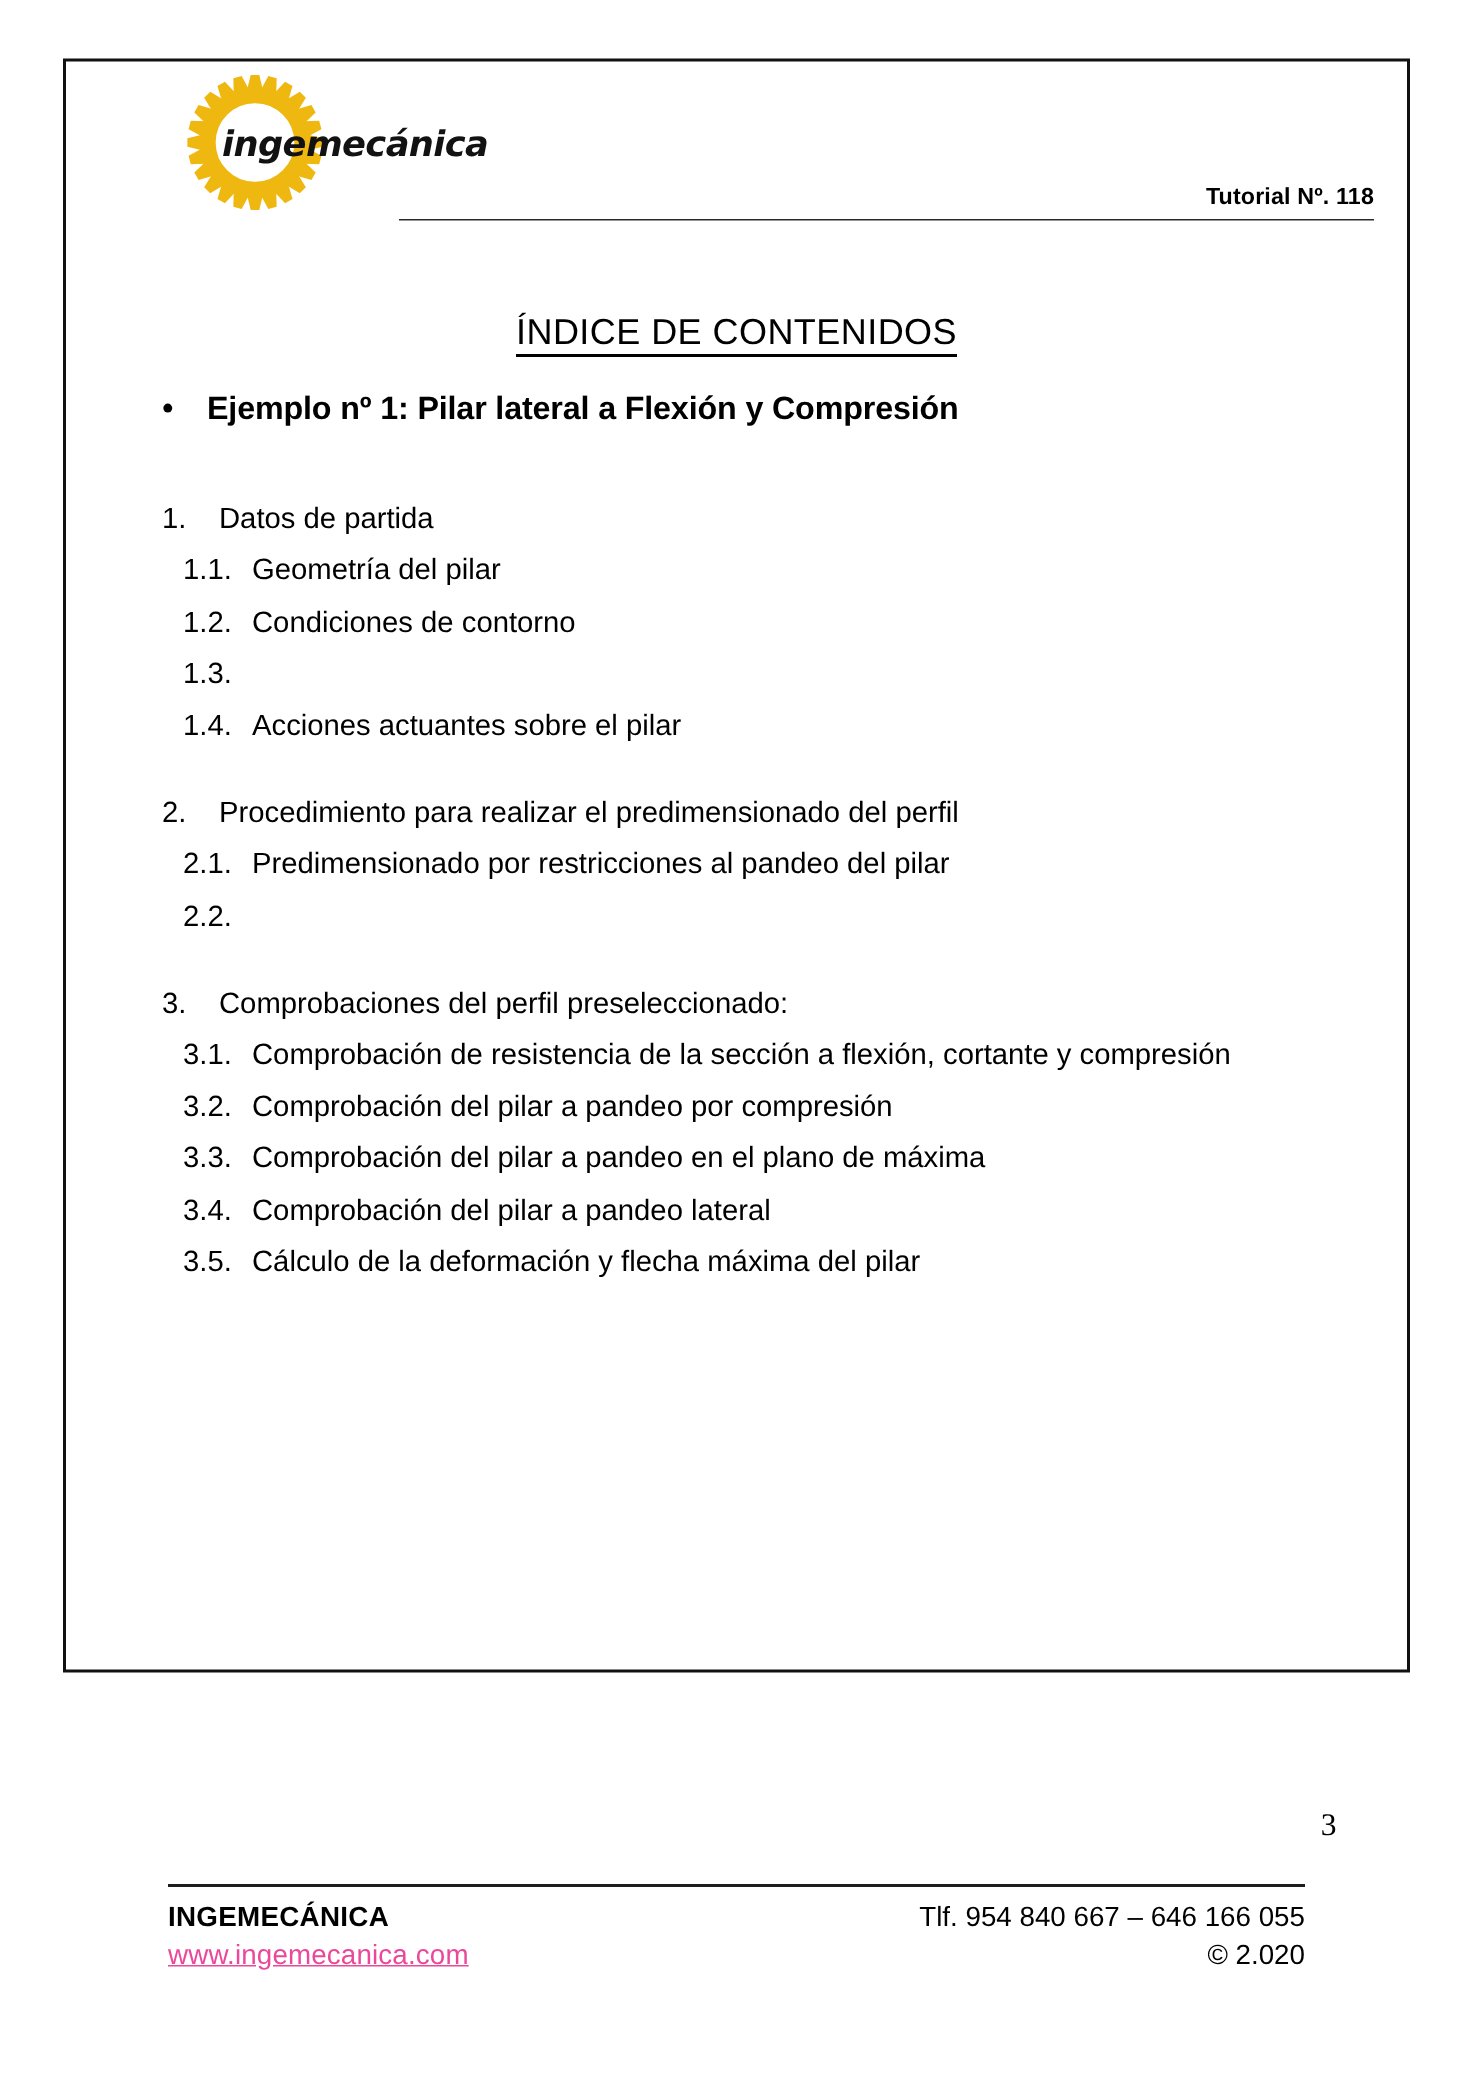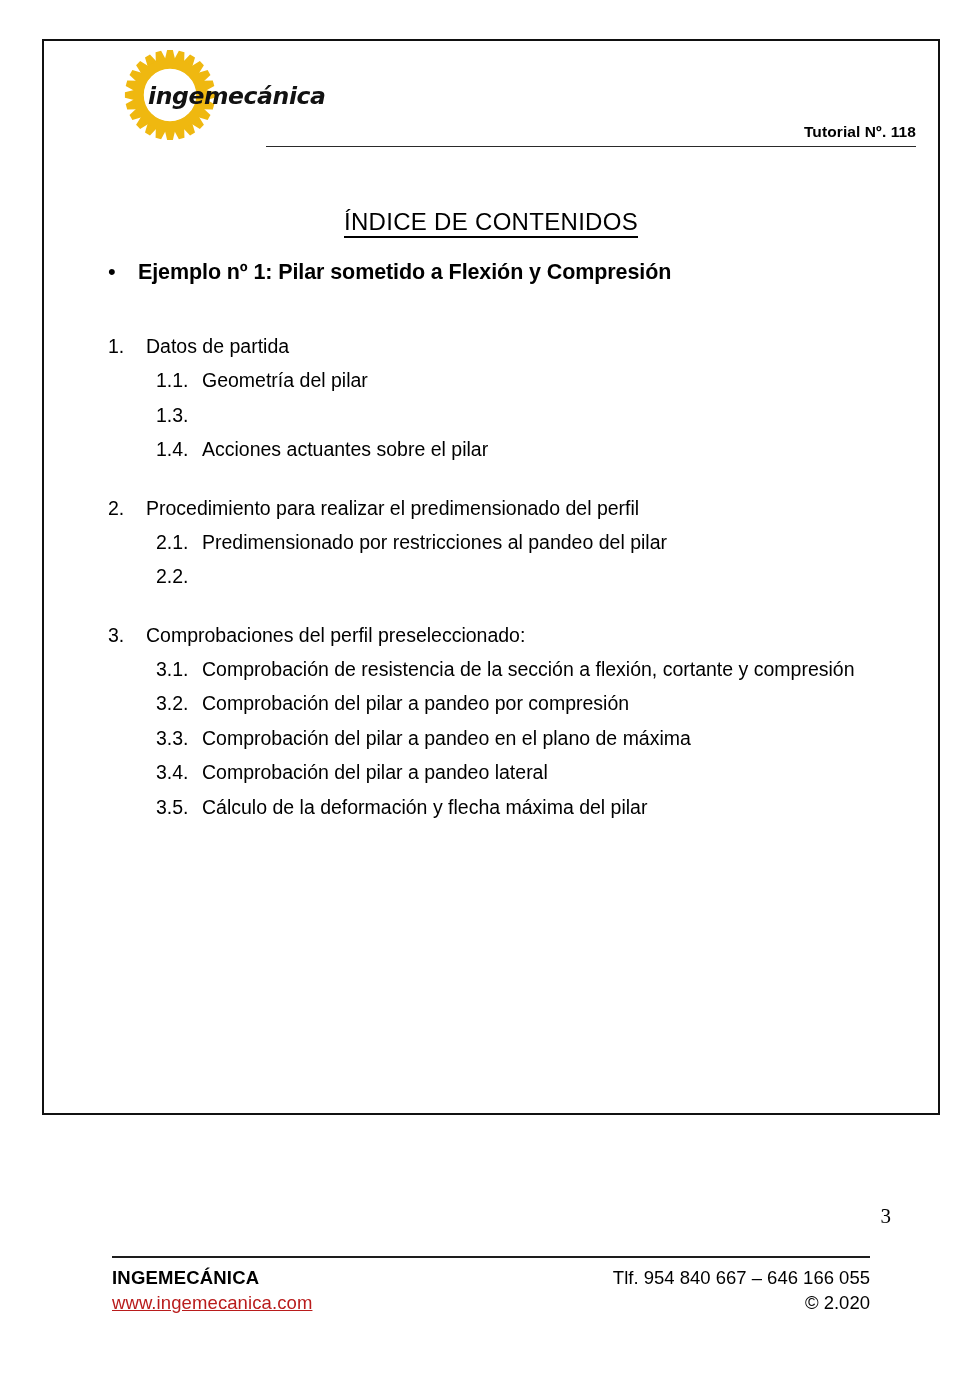--- a/index.html
+++ b/index.html
@@ -136,21 +136,21 @@
     display: flex;
     align-items: baseline;
     padding-left: 64px;
     font-size: 19.5px;
     line-height: 34px;
   }
   .toc-l1 .num { flex: 0 0 38px; }
   .toc-l2 {
     display: flex;
     align-items: baseline;
-    padding-left: 112px;
+    padding-left: 78px;
     font-size: 19.5px;
     line-height: 34.5px;
   }
   .toc-l2 .num { flex: 0 0 46px; }
   .toc-l1 .txt, .toc-l2 .txt { white-space: nowrap; }
 
   
   .page-number {
     position: absolute;
     right: 47px;
@@ -171,21 +171,21 @@
   }
   .footer-row {
     display: flex;
     justify-content: space-between;
     align-items: baseline;
     font-size: 18.5px;
     line-height: 25px;
   }
   .footer-left-name { font-weight: bold; letter-spacing: 0.2px; }
   .footer-link {
-    color: #b91c1c;
+    color: #ec4899;
     text-decoration: underline;
     letter-spacing: 0.1px;
   }
   .footer-right { text-align: right; white-space: nowrap; }
 </style>
 </head>
 <body>
 
 <div class="page-frame">
 
@@ -233,33 +233,37 @@
       <div class="header-rule"></div>
     </div>
   </div>
 
   <div class="doc-title">
     <span>ÍNDICE DE CONTENIDOS</span>
   </div>
 
   <div class="bullet-heading">
     <span class="bullet-dot">•</span>
-    <span class="bullet-text">Ejemplo nº 1: Pilar sometido a Flexión y Compresión</span>
+    <span class="bullet-text">Ejemplo nº 1: Pilar lateral a Flexión y Compresión</span>
   </div>
 
   <div class="toc">
 
     <div class="toc-group">
       <div class="toc-l1">
         <span class="num">1.</span>
         <span class="txt">Datos de partida</span>
       </div>
       <div class="toc-l2">
         <span class="num">1.1.</span>
         <span class="txt">Geometría del pilar</span>
+      </div>
+      <div class="toc-l2">
+        <span class="num">1.2.</span>
+        <span class="txt">Condiciones de contorno</span>
       </div>
       <div class="toc-l2">
         <span class="num">1.3.</span>
       </div>
       <div class="toc-l2">
         <span class="num">1.4.</span>
         <span class="txt">Acciones actuantes sobre el pilar</span>
       </div>
     </div>
 

